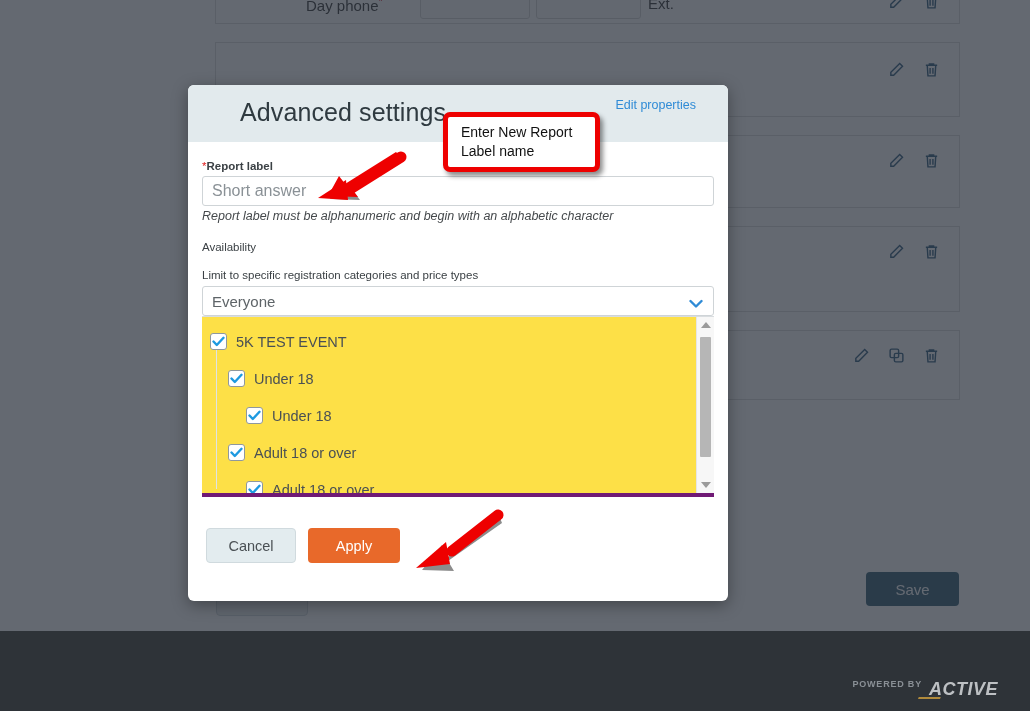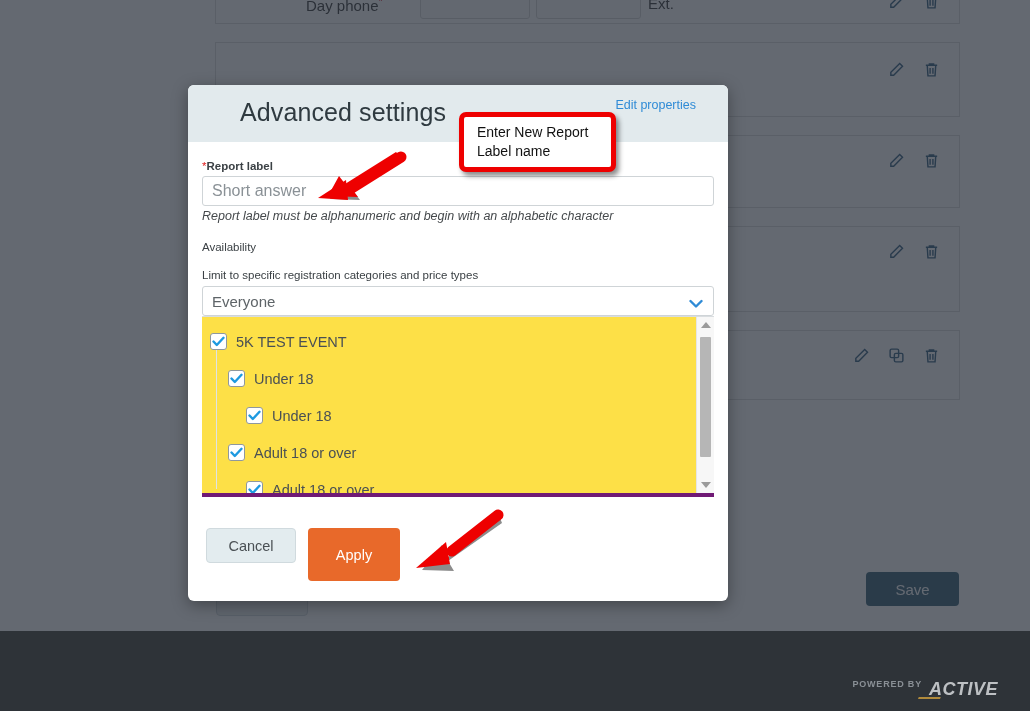--- a/index.html
+++ b/index.html
@@ -138,33 +138,32 @@
   .sb-arrow{position:absolute;left:4px;width:0;height:0;}
   #sb-up{top:5px;border-left:5px solid transparent;border-right:5px solid transparent;border-bottom:6px solid #9b9b9b;}
   #sb-down{bottom:5px;border-left:5px solid transparent;border-right:5px solid transparent;border-top:6px solid #9b9b9b;}
   #modal-footer{position:relative;margin-top:31px;display:flex;gap:12px;padding-left:4px;}
   #cancel-button{
     width:90px;height:35px;background:#e3ecef;border:1px solid #d0dade;
     border-radius:4px;color:#4a5054;font-size:14.5px;cursor:pointer;
     font-family:"Liberation Sans", sans-serif;
   }
   #apply-button{
-    width:92px;height:53px;background:#e8692a;border:none;
+    width:92px;height:35px;background:#e8692a;border:none;
     border-radius:4px;color:#ffffff;font-size:14.5px;cursor:pointer;
     font-family:"Liberation Sans", sans-serif;
   }
   
   #callout{
     position:absolute;left:443px;top:112px;width:157px;height:60px;
     background:#ffffff;border:5px solid #ee0000;border-radius:7px;
     box-sizing:border-box;
     box-shadow:3px 4px 5px rgba(0,0,0,.45);
     display:flex;flex-direction:column;justify-content:center;
     padding-left:13px;
-    margin-left:16px;
   }
   #callout div{font-size:14px;color:#111;line-height:19px;}
   .arrow-svg{position:absolute;overflow:visible;}
 </style>
 </head>
 <body>
 
 <div id="bg-page">
   <div class="bg-content">
 

